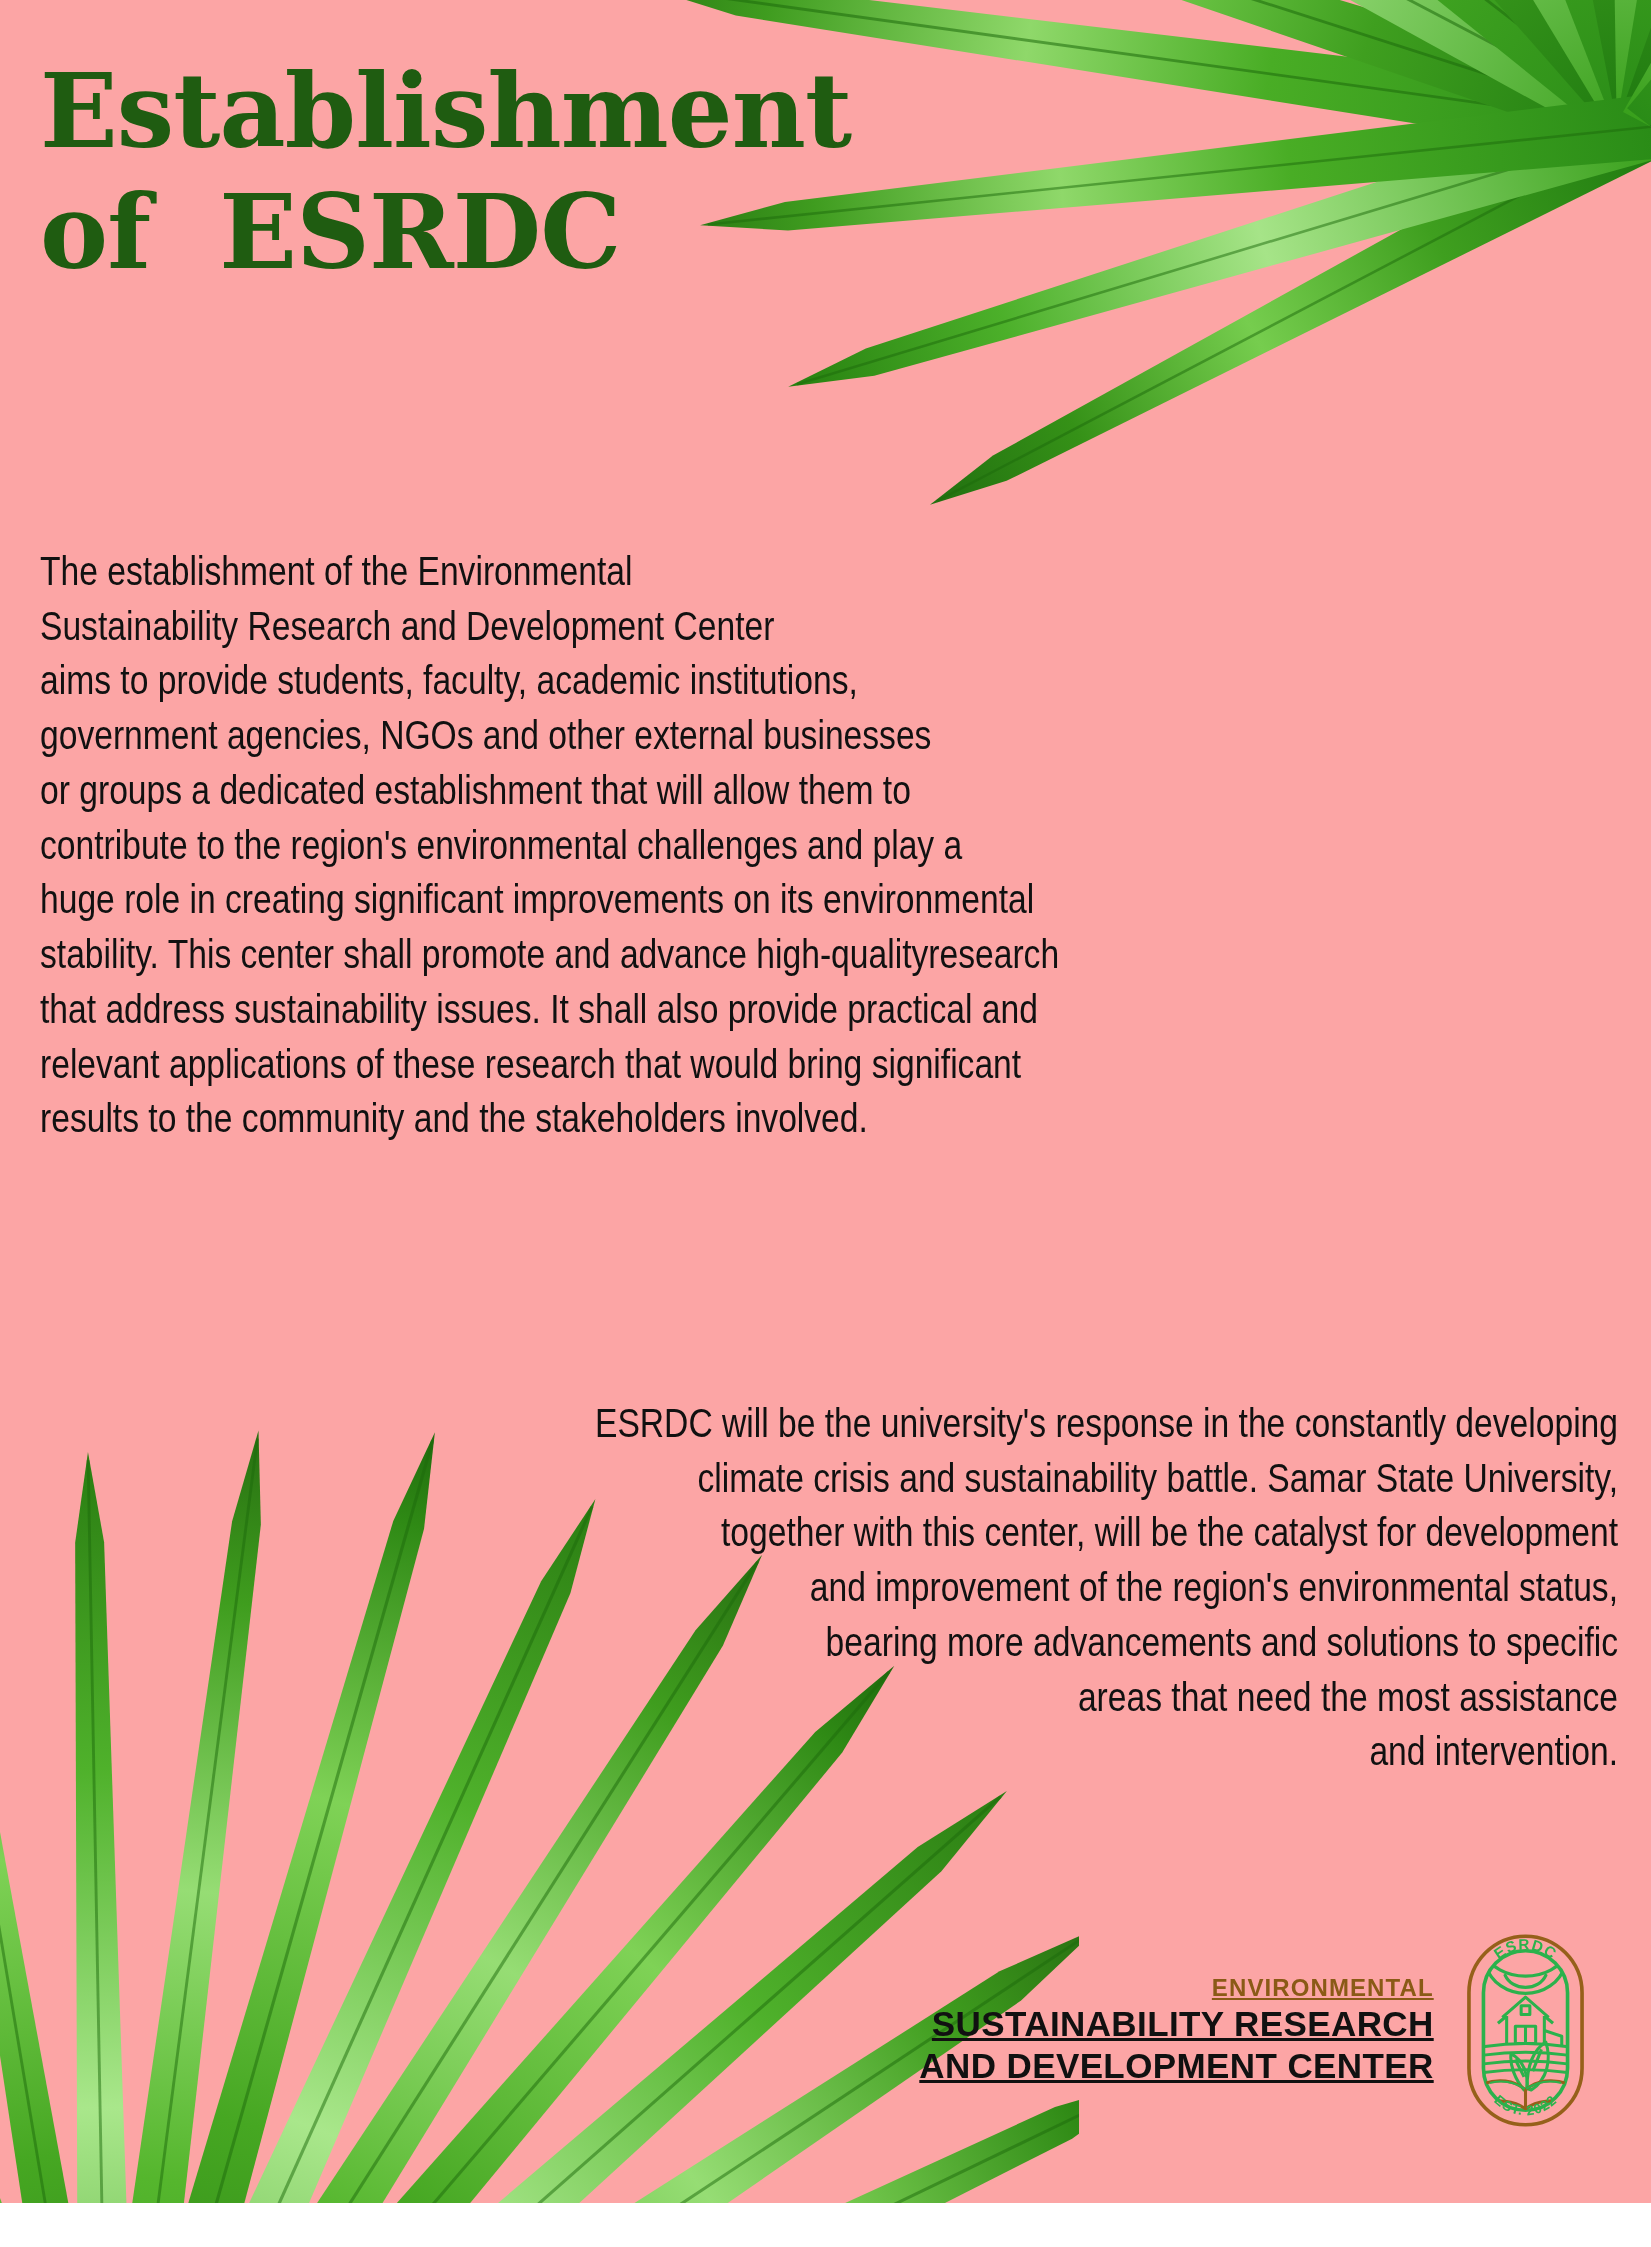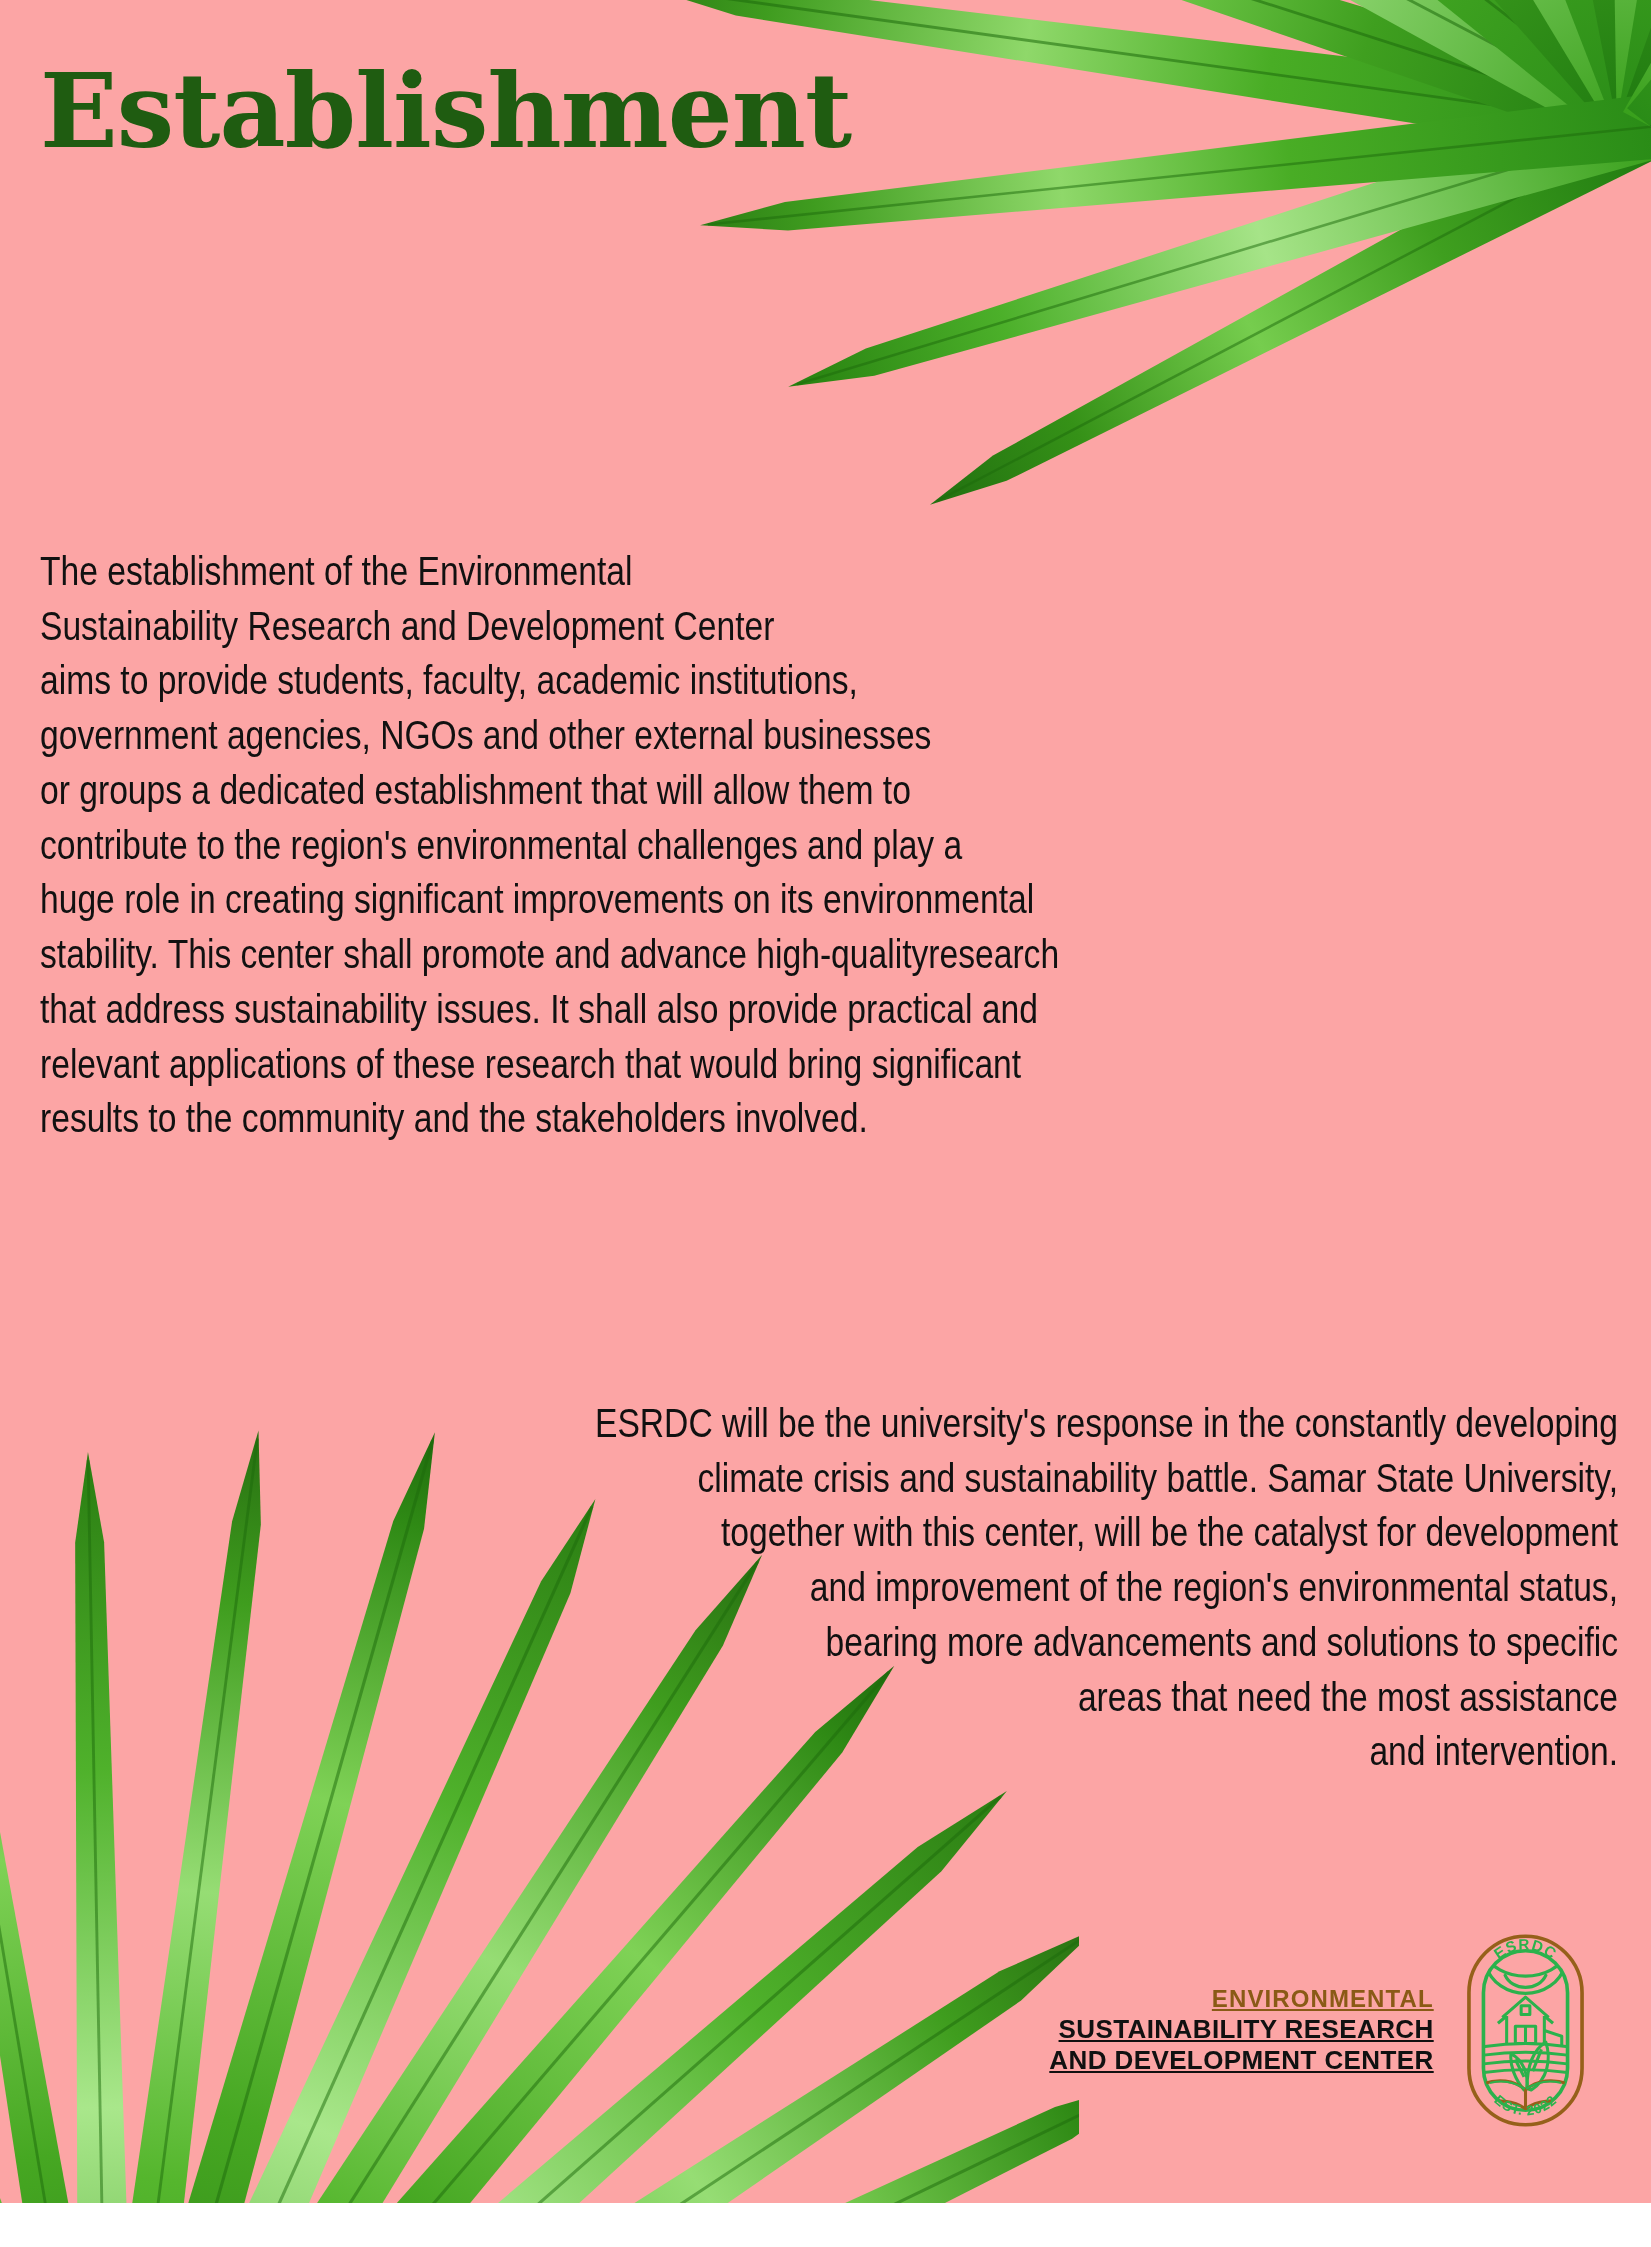--- a/index.html
+++ b/index.html
@@ -108,21 +108,21 @@
     white-space: nowrap;
     text-decoration: underline;
   }
   #wordmark-environmental {
     color: #8a5a16;
     font-size: 24px;
     letter-spacing: 1.1px;
   }
   .wordmark-dark {
     color: #111111;
-    font-size: 26px;
+    font-size: 35px;
   }
   #logo-emblem {
     width: 145px;
     height: 219px;
     flex: 0 0 auto;
   }
 </style>
 </head>
 <body>
 
@@ -328,20 +328,21 @@
         <g transform="rotate(24)">
             <path d="M0,-24 L520,-11 L580,0 L520,11 L0,24 Z" fill="url(#bladeE)"></path>
             <path d="M0,0 L574,0" stroke="#1d6b0c" stroke-width="2" opacity="0.5"></path>
           </g>
       </g>
     </g>
   </svg>
 
   <div id="title-block">
     <div class="title-line">Establishment</div>
+    <div class="title-line">of  ESRDC</div>
   </div>
 
   <div class="body-text" id="paragraph-one">
     <span class="para-line">The establishment of the Environmental</span>
     <span class="para-line">Sustainability Research and Development Center</span>
     <span class="para-line">aims to provide students, faculty, academic institutions,</span>
     <span class="para-line">government agencies, NGOs and other external businesses</span>
     <span class="para-line">or groups a dedicated establishment that will allow them to</span>
     <span class="para-line">contribute to the region's environmental challenges and play a</span>
     <span class="para-line">huge role in creating significant improvements on its environmental</span>

